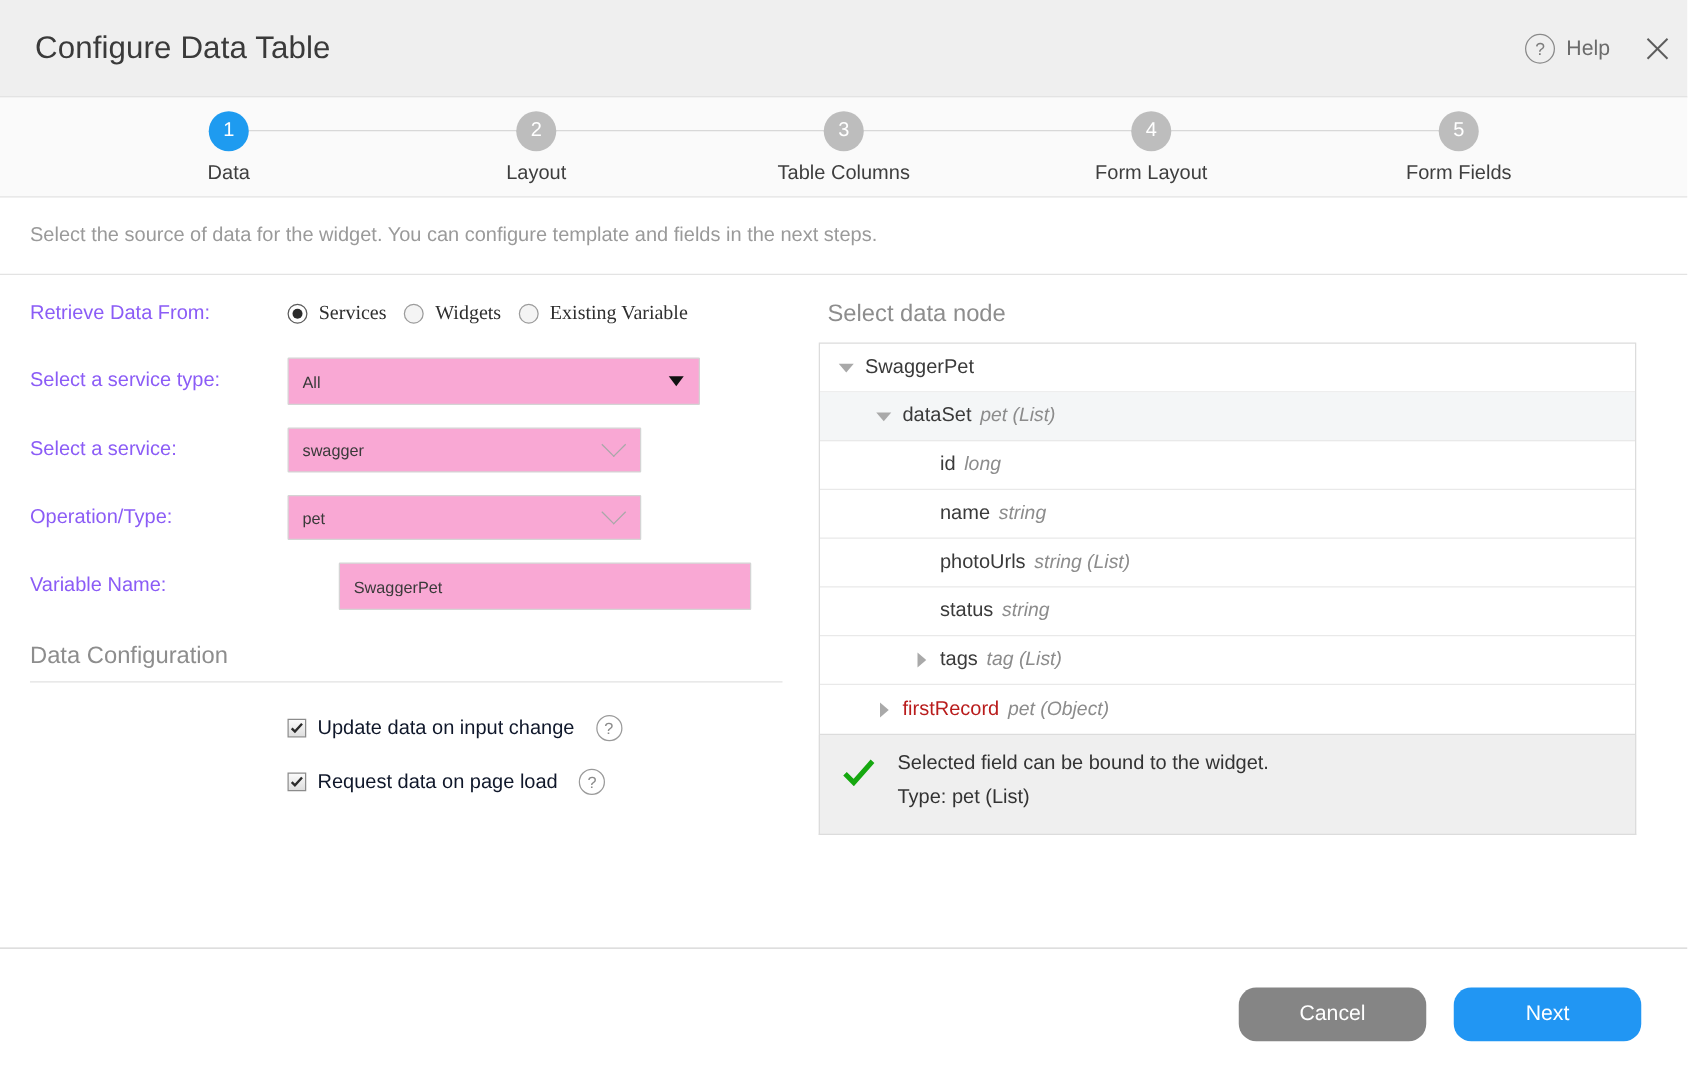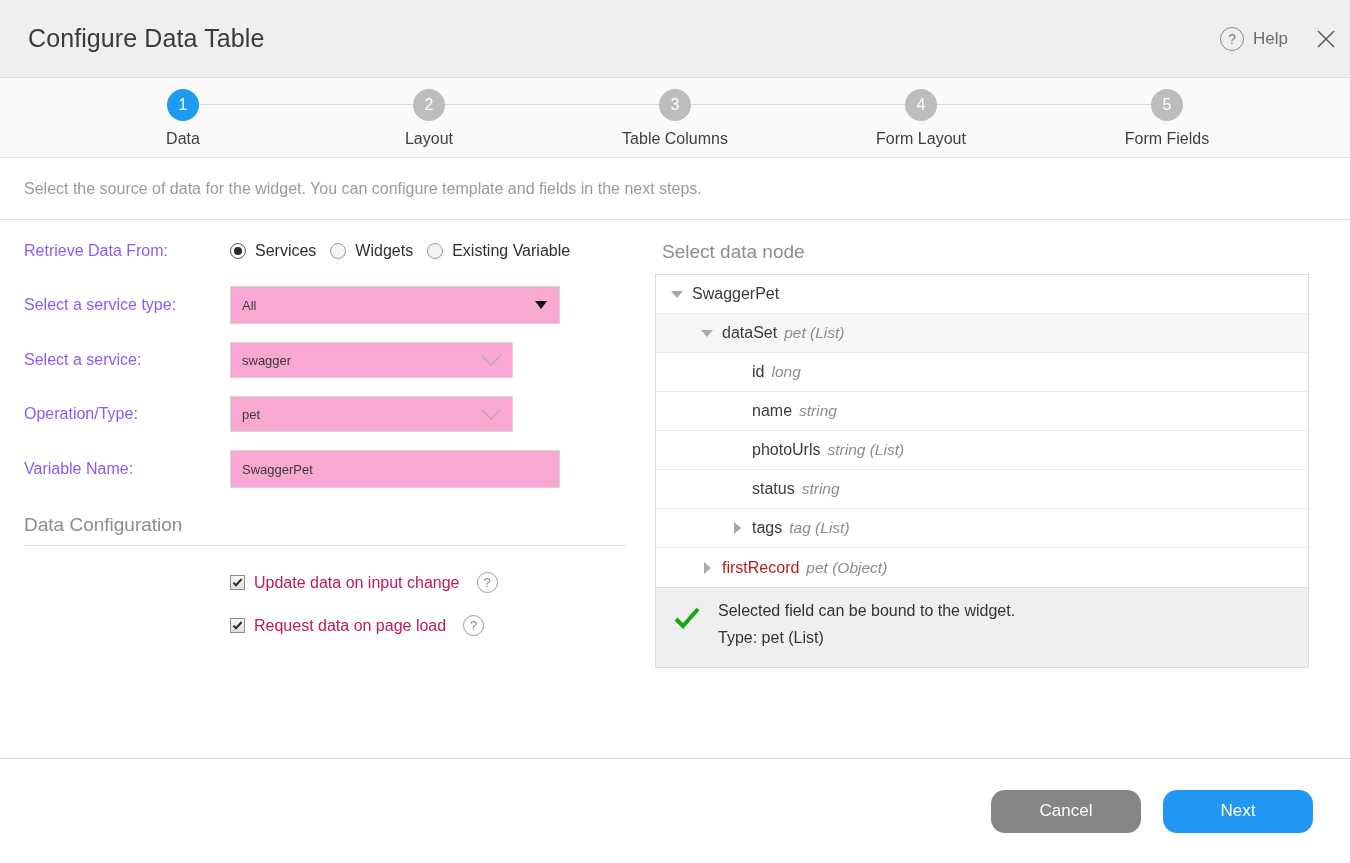--- a/index.html
+++ b/index.html
@@ -173,20 +173,21 @@
   .form-label {
     width: 206px;
     flex: 0 0 206px;
     font-size: 16px;
     color: #8b5cf6;
   }
   .radio-group {
     display: flex;
     align-items: center;
     gap: 0px;
+    font-family: Liberation Serif, serif;
   }
   .radio-item {
     display: flex;
     align-items: center;
     cursor: pointer;
     margin-right: 14px;
   }
   .radio-dot {
     width: 16px;
     height: 16px;
@@ -265,21 +266,21 @@
     border: 1px solid #8c8c8c;
     background: linear-gradient(#fbfbfb, #dedede);
     box-sizing: border-box;
     display: flex;
     align-items: center;
     justify-content: center;
     margin-right: 9px;
     flex: 0 0 15px;
   }
   .check-box svg { display: block; }
-  .check-label { font-size: 16px; color: #be185d; }
+  .check-label { font-size: 16px; color: #0f172a; }
   .qmark {
     width: 21px;
     height: 21px;
     border: 1.3px solid #9a9a9a;
     border-radius: 50%;
     display: flex;
     align-items: center;
     justify-content: center;
     font-size: 13px;
     color: #8a8a8a;
@@ -463,21 +464,21 @@
       </div>
 
       <div class="form-row" style="margin-top:18px;">
         <div class="form-label">Operation/Type:</div>
         <div class="ctl wide">
           <span class="ctl-value">pet</span>
           <span class="chev"></span>
         </div>
       </div>
 
-      <div class="form-row" style="margin-top:18px;">
+      <div class="form-row" style="margin-top:18px;gap:41px;">
         <div class="form-label">Variable Name:</div>
         <input class="ctl native" style="width: 330px; font-family: &quot;Liberation Sans&quot;, sans-serif;" value="SwaggerPet">
       </div>
 
       <div class="section-title">Data Configuration</div>
       <div class="section-rule"></div>
 
       <div class="check-row" style="padding-left:206px;">
         <span class="check-box">
           <svg width="11" height="11" viewBox="0 0 12 12">

